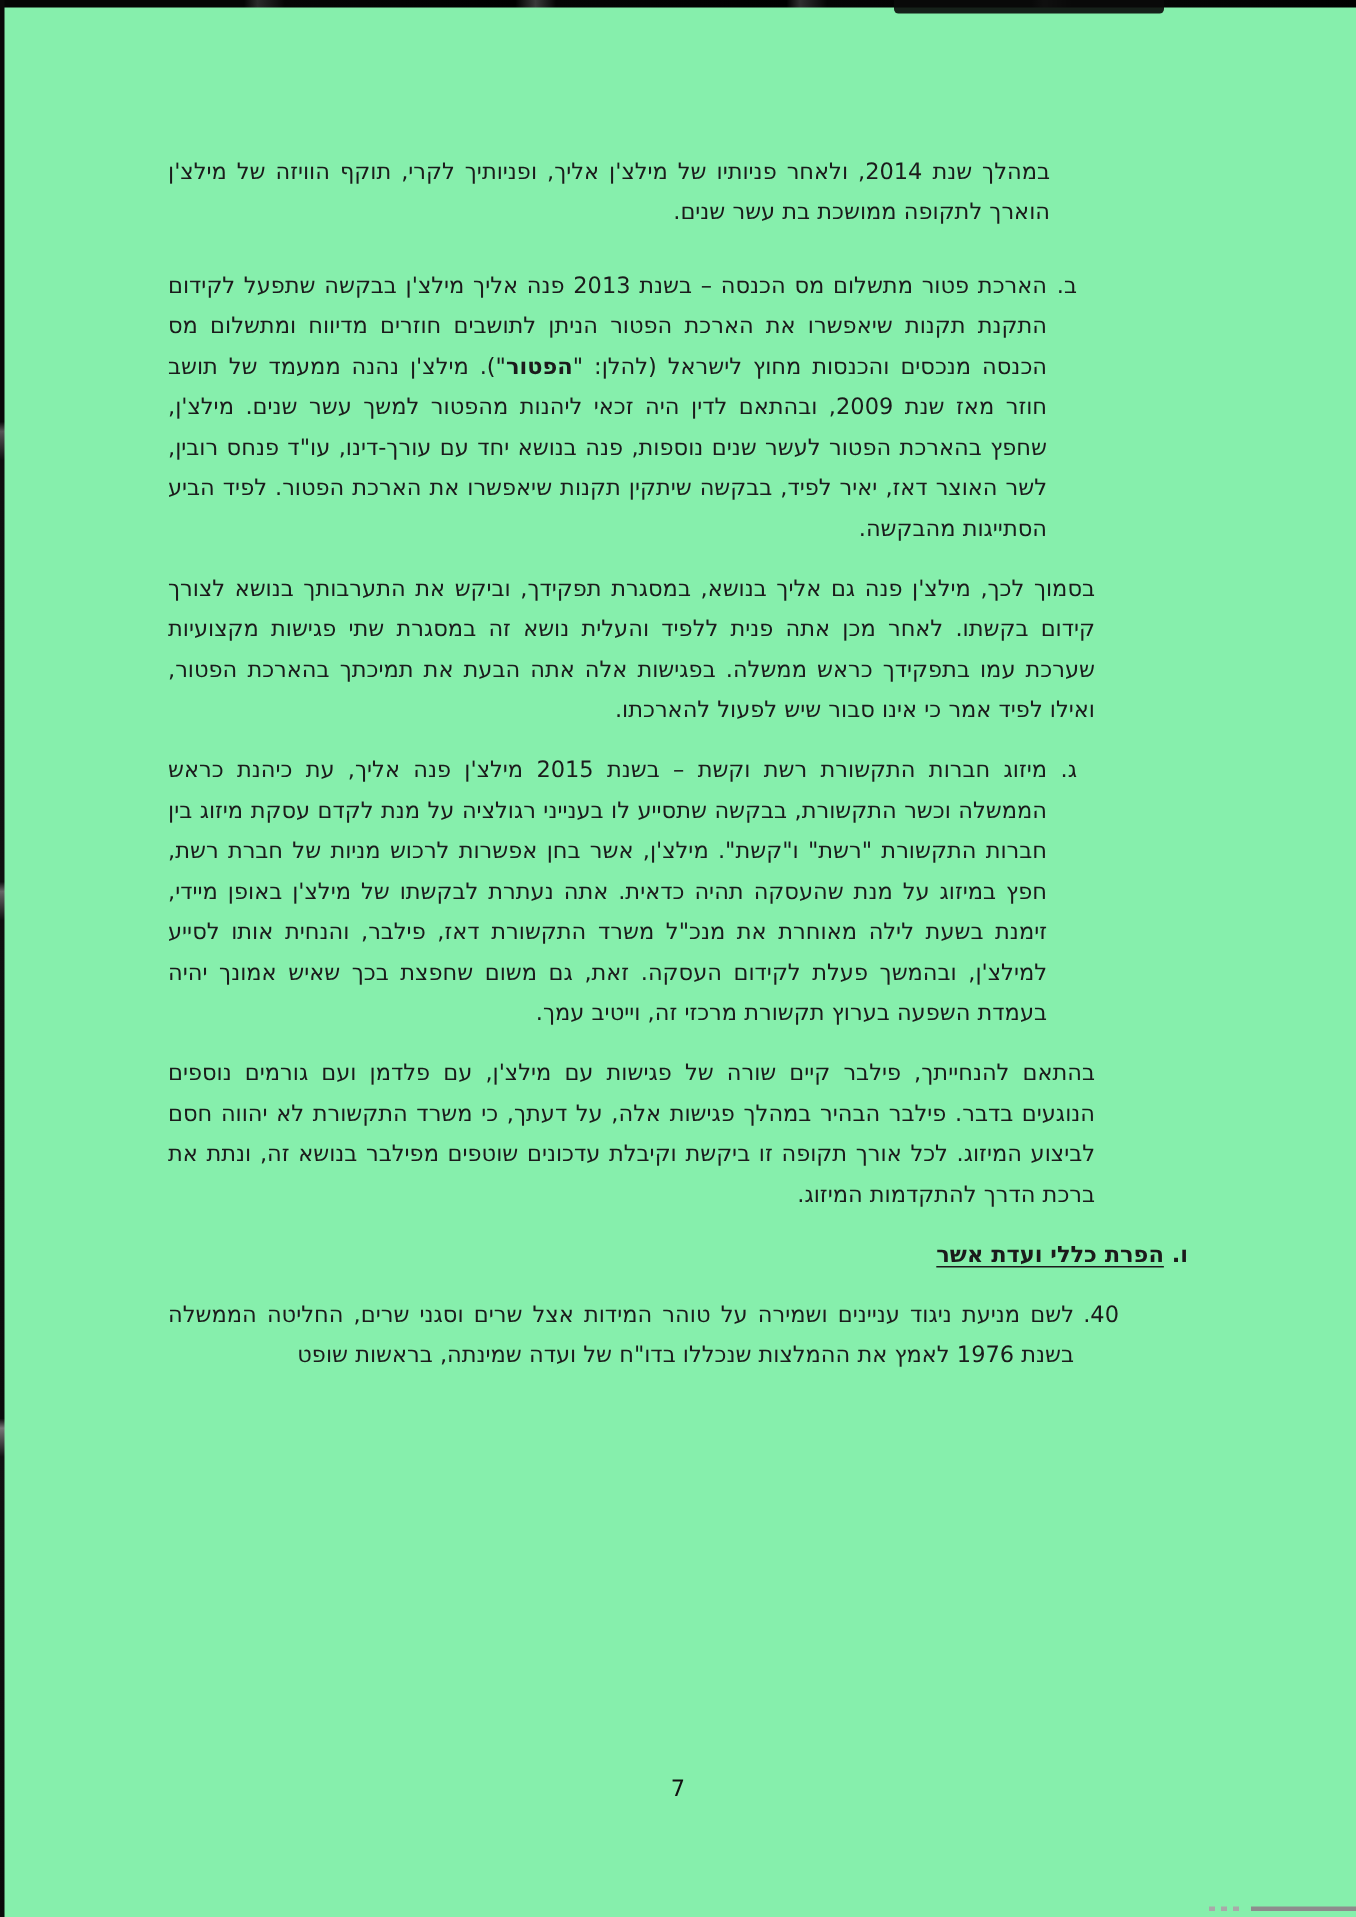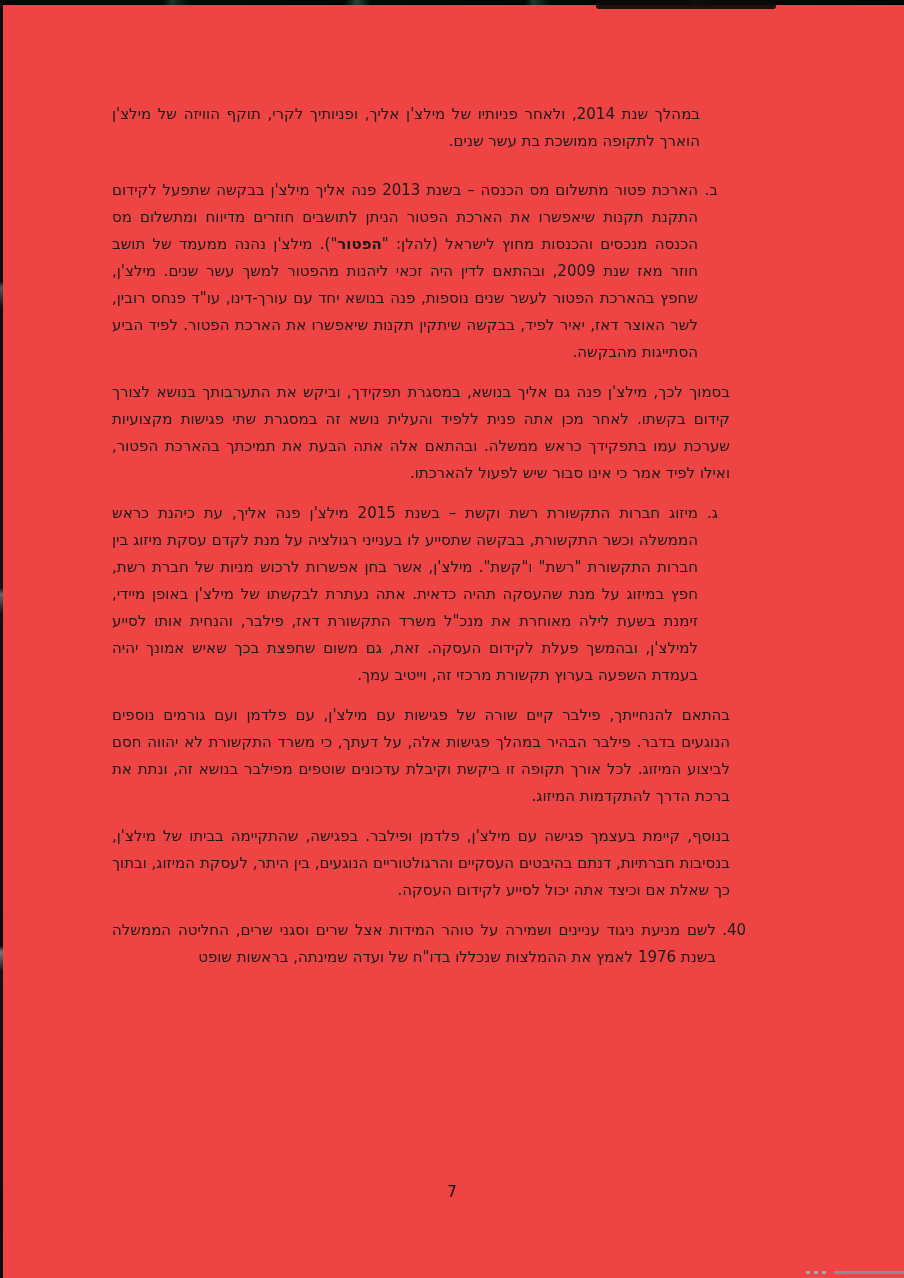--- a/index.html
+++ b/index.html
@@ -1,20 +1,20 @@
 <!DOCTYPE html>
 <html><head>
 <meta charset="utf-8">
 <style>
   html, body { margin: 0; padding: 0; background: #ffffff; }
   .page {
     position: relative;
     width: 904px;
     height: 1278px;
-    background: #ef4444;
+    background: #86efac;
     overflow: hidden;
     font-family: "DejaVu Sans", sans-serif;
     color: #1b1b1b;
   }
   
   .scan-top {
     position: absolute; top: 0; left: 0; width: 904px; height: 5px;
     background: linear-gradient(90deg,
       #050505 0%, #050505 18%, #2a2a2a 19%, #060606 21%,
       #000 38%, #3a3a3a 39.5%, #050505 41%,
@@ -74,27 +74,27 @@
   <div class="scan-top"></div>
   <div class="scan-top-thick"></div>
   <div class="scan-left"></div>
 
   <main class="doc">
       <p class="indent-item intro-gap"><span>במהלך שנת 2014, ולאחר פניותיו של מילצ'ן אליך, ופניותיך לקרי, תוקף הוויזה של מילצ'ן הוארך לתקופה ממושכת בת עשר שנים.</span></p>
       <div class="row row-letter">
         <span class="marker">ב.</span>
         <div class="itext"><span>הארכת פטור מתשלום מס הכנסה – בשנת 2013 פנה אליך מילצ'ן בבקשה שתפעל לקידום התקנת תקנות שיאפשרו את הארכת הפטור הניתן לתושבים חוזרים מדיווח ומתשלום מס הכנסה מנכסים והכנסות מחוץ לישראל (להלן: "</span><span class="b">הפטור</span><span>"). מילצ'ן נהנה ממעמד של תושב חוזר מאז שנת 2009, ובהתאם לדין היה זכאי ליהנות מהפטור למשך עשר שנים. מילצ'ן, שחפץ בהארכת הפטור לעשר שנים נוספות, פנה בנושא יחד עם עורך-דינו, עו"ד פנחס רובין, לשר האוצר דאז, יאיר לפיד, בבקשה שיתקין תקנות שיאפשרו את הארכת הפטור. לפיד הביע הסתייגות מהבקשה.</span></div>
       </div>
-      <p class="indent-sub"><span>בסמוך לכך, מילצ'ן פנה גם אליך בנושא, במסגרת תפקידך, וביקש את התערבותך בנושא לצורך קידום בקשתו. לאחר מכן אתה פנית ללפיד והעלית נושא זה במסגרת שתי פגישות מקצועיות שערכת עמו בתפקידך כראש ממשלה. ובהתאם אלה אתה הבעת את תמיכתך בהארכת הפטור, ואילו לפיד אמר כי אינו סבור שיש לפעול להארכתו.</span></p>
+      <p class="indent-sub"><span>בסמוך לכך, מילצ'ן פנה גם אליך בנושא, במסגרת תפקידך, וביקש את התערבותך בנושא לצורך קידום בקשתו. לאחר מכן אתה פנית ללפיד והעלית נושא זה במסגרת שתי פגישות מקצועיות שערכת עמו בתפקידך כראש ממשלה. בפגישות אלה אתה הבעת את תמיכתך בהארכת הפטור, ואילו לפיד אמר כי אינו סבור שיש לפעול להארכתו.</span></p>
       <div class="row row-letter">
         <span class="marker">ג.</span>
         <div class="itext"><span>מיזוג חברות התקשורת רשת וקשת – בשנת 2015 מילצ'ן פנה אליך, עת כיהנת כראש הממשלה וכשר התקשורת, בבקשה שתסייע לו בענייני רגולציה על מנת לקדם עסקת מיזוג בין חברות התקשורת "רשת" ו"קשת". מילצ'ן, אשר בחן אפשרות לרכוש מניות של חברת רשת, חפץ במיזוג על מנת שהעסקה תהיה כדאית. אתה נעתרת לבקשתו של מילצ'ן באופן מיידי, זימנת בשעת לילה מאוחרת את מנכ"ל משרד התקשורת דאז, פילבר, והנחית אותו לסייע למילצ'ן, ובהמשך פעלת לקידום העסקה. זאת, גם משום שחפצת בכך שאיש אמונך יהיה בעמדת השפעה בערוץ תקשורת מרכזי זה, וייטיב עמך.</span></div>
       </div>
       <p class="indent-sub"><span>בהתאם להנחייתך, פילבר קיים שורה של פגישות עם מילצ'ן, עם פלדמן ועם גורמים נוספים הנוגעים בדבר. פילבר הבהיר במהלך פגישות אלה, על דעתך, כי משרד התקשורת לא יהווה חסם לביצוע המיזוג. לכל אורך תקופה זו ביקשת וקיבלת עדכונים שוטפים מפילבר בנושא זה, ונתת את ברכת הדרך להתקדמות המיזוג.</span></p>
-      <p class="indent-sub"><span>בנוסף, קיימת בעצמך פגישה עם מילצ'ן, פלדמן ופילבר. בפגישה, שהתקיימה בביתו של מילצ'ן, בנסיבות חברתיות, דנתם בהיבטים העסקיים והרגולטוריים הנוגעים, בין היתר, לעסקת המיזוג, ובתוך כך שאלת אם וכיצד אתה יכול לסייע לקידום העסקה.</span></p>
+      <div class="heading"><span class="prefix">ו. </span><span class="title">הפרת כללי ועדת אשר</span></div>
       <div class="row row-number">
         <span class="marker">40.</span>
         <div class="itext"><span>לשם מניעת ניגוד עניינים ושמירה על טוהר המידות אצל שרים וסגני שרים, החליטה הממשלה בשנת 1976 לאמץ את ההמלצות שנכללו בדו"ח של ועדה שמינתה, בראשות שופט</span></div>
       </div>
     </main>
 
   <div class="footer-pagenum">7</div>
 
   <div class="scan-corner-dots"></div>
   <div class="scan-corner-mark"></div>

